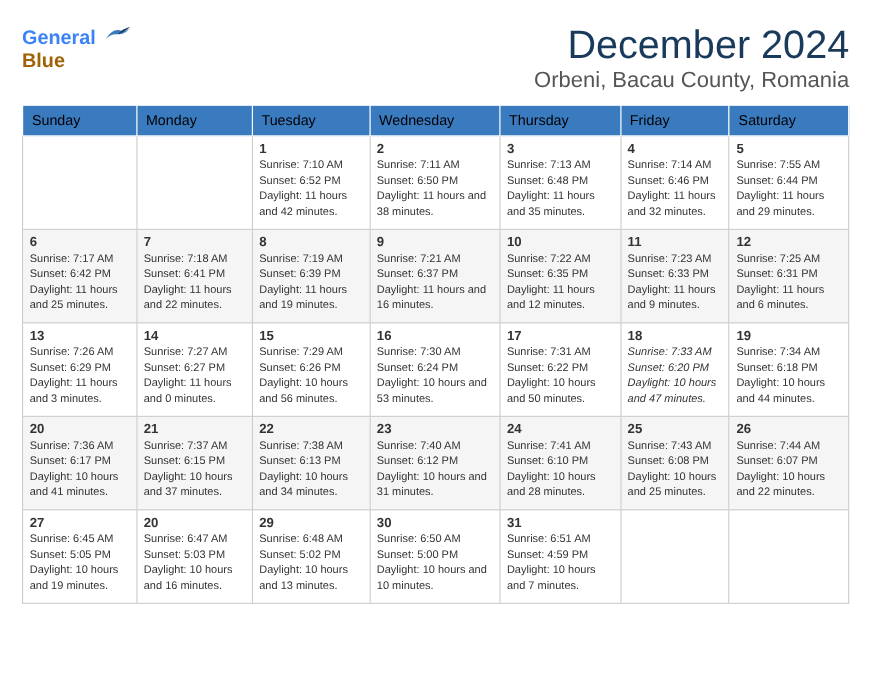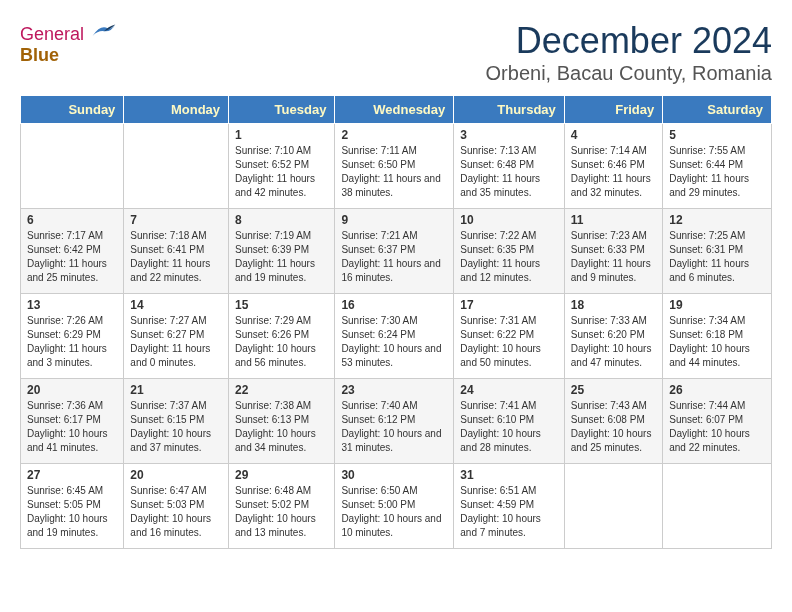--- a/index.html
+++ b/index.html
@@ -16,22 +16,22 @@
       align-items: flex-start;
       margin-bottom: 10px;
     }
     .logo {
       display: flex;
       flex-direction: column;
       align-items: flex-start;
     }
     .logo-general {
       font-size: 18px;
-      font-weight: normal;
-      color: #be185d;
+      font-weight: bold;
+      color: #3b82f6;
       text-align: right;
     }
     .logo-blue {
       font-size: 18px;
       font-weight: bold;
       color: #a16207;
     }
     .logo-bird {
       width: 30px;
       height: 20px;
@@ -53,25 +53,25 @@
       font-size: 20px;
       color: #555;
     }
     table {
       width: 100%;
       border-collapse: collapse;
       font-size: 11px;
     }
     thead tr th {
       background-color: #3a7abf;
-      color: #fef9c3;
-      text-align: right;
+      color: #000000;
+      text-align: left;
       padding: 6px 8px;
       font-size: 13px;
-      font-weight: bold;
+      font-weight: normal;
       border: 1px solid #fff;
     }
     tbody tr td {
       border: 1px solid #ccc;
       vertical-align: top;
       padding: 4px 6px;
       min-height: 80px;
       height: 85px;
       color: #333;
     }
@@ -237,21 +237,21 @@
 Daylight: 10 hours and 53 minutes.</div>
         </td>
         <td>
           <span class="day-number">17</span>
           <div class="day-info" style="white-space: pre-line;">Sunrise: 7:31 AM
 Sunset: 6:22 PM
 Daylight: 10 hours and 50 minutes.</div>
         </td>
         <td>
           <span class="day-number">18</span>
-          <div class="day-info" style="white-space: pre-line;">Sunrise: 7:33 AM
+          <div class="day-info" style="white-space: pre-line; font-style: italic;">Sunrise: 7:33 AM
 Sunset: 6:20 PM
 Daylight: 10 hours and 47 minutes.</div>
         </td>
         <td>
           <span class="day-number">19</span>
           <div class="day-info" style="white-space: pre-line;">Sunrise: 7:34 AM
 Sunset: 6:18 PM
 Daylight: 10 hours and 44 minutes.</div>
         </td>
       </tr>

